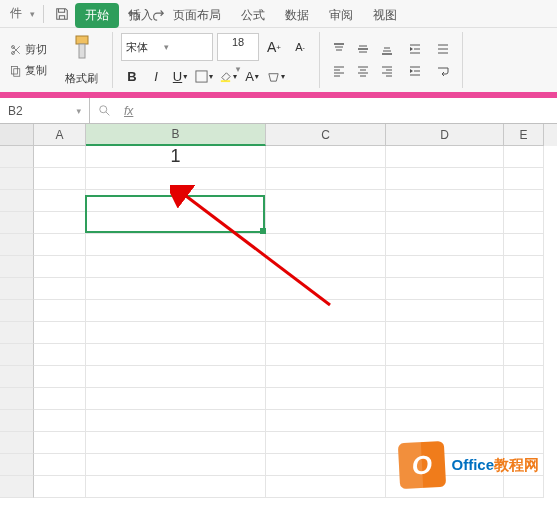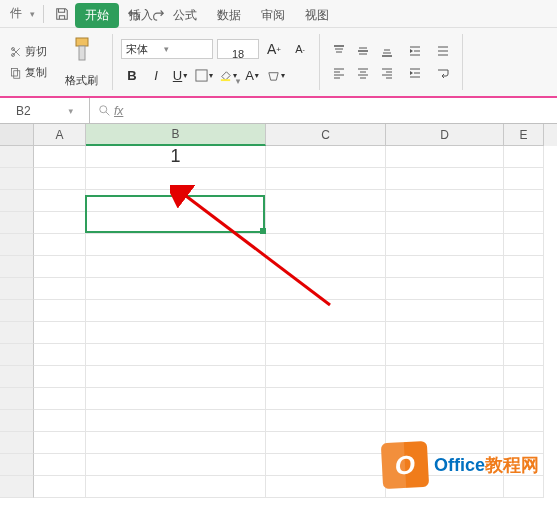--- a/index.html
+++ b/index.html
@@ -9,43 +9,43 @@
 .qat { height: 28px; background: #f7f7f7; border-bottom: 1px solid #e0e0e0; display: flex; align-items: center; padding: 0 6px; gap: 4px; }
 .qat .sep { width: 1px; height: 18px; background: #d0d0d0; margin: 0 4px; }
 .qat-btn { width: 20px; height: 20px; display: flex; align-items: center; justify-content: center; color: #666; cursor: pointer; }
 
 
 .tabs { height: 28px; display: flex; align-items: flex-end; gap: 0; padding-left: 75px; position: absolute; top: 0; left: 0; right: 0; }
 .tab { padding: 4px 10px; font-size: 12px; color: #555; cursor: pointer; }
 .tab.active { background: #2e9e5b; color: #fff; border-radius: 4px; }
 
 
-.ribbon { height: 70px; background: #f7f7f7; border-bottom: 2px solid #ec4899; display: flex; align-items: center; padding: 4px 6px; gap: 8px; }
+.ribbon { height: 70px; background: #f7f7f7; border-bottom: 6px solid #ec4899; display: flex; align-items: center; padding: 4px 6px; gap: 8px; }
 .rib-group { display: flex; flex-direction: column; gap: 2px; }
 .rib-btn-sm { display: flex; align-items: center; gap: 3px; padding: 2px 4px; font-size: 11px; color: #444; cursor: pointer; }
 .rib-btn-lg { display: flex; flex-direction: column; align-items: center; justify-content: flex-start; padding: 4px 6px; font-size: 11px; cursor: pointer; height: 60px; gap: 9px; }
 .rib-sep { width: 1px; height: 56px; background: #d8d8d8; }
 .font-box { display: flex; align-items: center; gap: 4px; }
-.font-sel { border: 1px solid #ccc; background: #fff; padding: 8px 4px; font-size: 11px; height: 20px; display: flex; align-items: center; gap: 16px; }
+.font-sel { border: 1px solid #ccc; background: #fff; padding: 2px 4px; font-size: 11px; height: 28px; display: flex; align-items: center; gap: 16px; }
 .font-sel.name { width: 92px; }
 .font-sel.size { width: 42px; flex-direction: column; }
 .font-sel .dd { color: #888; font-size: 9px; }
 .fmt-row { display: flex; gap: 2px; align-items: center; }
 .fmt-btn { width: 22px; height: 22px; display: flex; align-items: center; justify-content: center; cursor: pointer; font-size: 13px; }
 .fmt-btn .dd { font-size: 8px; margin-left: 1px; }
 .align-grid { display: grid; grid-template-columns: repeat(3, 22px); gap: 2px; }
 .align-btn { width: 22px; height: 20px; display: flex; align-items: center; justify-content: center; cursor: pointer; }
 .indent-col { display: flex; flex-direction: column; gap: 2px; }
 .indent-btn { width: 22px; height: 20px; display: flex; align-items: center; justify-content: center; cursor: pointer; }
 
 
 .fbar { height: 26px; border-bottom: 1px solid #c0c0c0; display: flex; align-items: center; }
-.namebox { width: 90px; border-right: 1px solid #c0c0c0; padding: 0 16px; font-size: 12px; color: #555; height: 100%; display: flex; align-items: center; justify-content: space-between; }
+.namebox { width: 90px; border-right: 1px solid #c0c0c0; padding: 0 8px; font-size: 12px; color: #555; height: 100%; display: flex; align-items: center; justify-content: space-between; }
 .namebox .dd { color: #999; font-size: 9px; }
-.fx-area { display: flex; align-items: center; padding: 0 8px; gap: 2px; color: #888; flex: 1; text-decoration: underline; }
+.fx-area { display: flex; align-items: center; padding: 0 8px; gap: 12px; color: #888; flex: 1; text-decoration: underline; }
 .fx { font-style: italic; font-size: 12px; }
 
 
 .grid { position: relative; }
 .colheads { display: flex; height: 22px; background: #f0f0f0; }
 .ch-corner { width: 34px; border-right: 1px solid #c8c8c8; border-bottom: 1px solid #c8c8c8; background: #e8e8e8; }
 .ch { border-right: 1px solid #c8c8c8; border-bottom: 1px solid #c8c8c8; display: flex; align-items: center; justify-content: center; font-size: 12px; color: #555; }
 .ch.active { background: #d4e8d4; border-bottom: 2px solid #2e9e5b; }
 .rowwrap { display: flex; }
 .rh { width: 34px; height: 22px; border-right: 1px solid #c8c8c8; border-bottom: 1px solid #e4e4e4; background: #f0f0f0; display: flex; align-items: center; justify-content: center; font-size: 11px; color: #666; }
@@ -62,21 +62,21 @@
 .sel::after { content: ''; position: absolute; right: -3px; bottom: -3px; width: 6px; height: 6px; background: #2e9e5b; }
 
 
 .arrow-svg { position: absolute; left: 170px; top: 185px; pointer-events: none; }
 
 
 .wm { position: absolute; right: 18px; bottom: 18px; display: flex; align-items: center; gap: 6px; }
 .wm-icon { width: 46px; height: 46px; background: #f07c1b; border-radius: 6px; display: flex; align-items: center; justify-content: center; color: #fff; font-size: 26px; font-weight: bold; font-style: italic; position: relative; transform: rotate(-3deg); }
 .wm-icon::before { content:""; position:absolute; top:0; left:0; right:50%; bottom:0; background:rgba(255,255,255,0.15); border-radius:6px 0 0 6px;}
 .wm-txt { display: flex; flex-direction: column; }
-.wm-t1 { font-size: 18px; font-weight: bold; color: #f07c1b; }
+.wm-t1 { font-size: 15px; font-weight: bold; color: #f07c1b; }
 .wm-t1 .b { color: #0070c0; }
 .wm-t2 { font-size: 12px; color: #f07c1b; }
 
 svg { display: block; }
 </style>
 </head>
 <body>
 
 <div class="qat">
   <span class="qat-btn">件</span>
@@ -108,20 +108,21 @@
   <span class="qat-btn">
       <svg width="14" height="14" viewBox="0 0 16 16">
         <path fill="none" stroke="#666" stroke-width="1.3" d="M11 4l3 3-3 3 M14 7H7a4 4 0 0 0 0 8"></path>
       </svg>
     </span>
 </div>
 
 <div class="tabs">
   <div class="tab active">开始</div>
   <div class="tab">插入</div>
+  <div class="tab">页面布局</div>
   <div class="tab">公式</div>
   <div class="tab">数据</div>
   <div class="tab">审阅</div>
   <div class="tab">视图</div>
 </div>
 
 <div class="ribbon">
   <div class="rib-group">
     <div class="rib-btn-sm">
       <svg width="12" height="12" viewBox="0 0 16 16">

